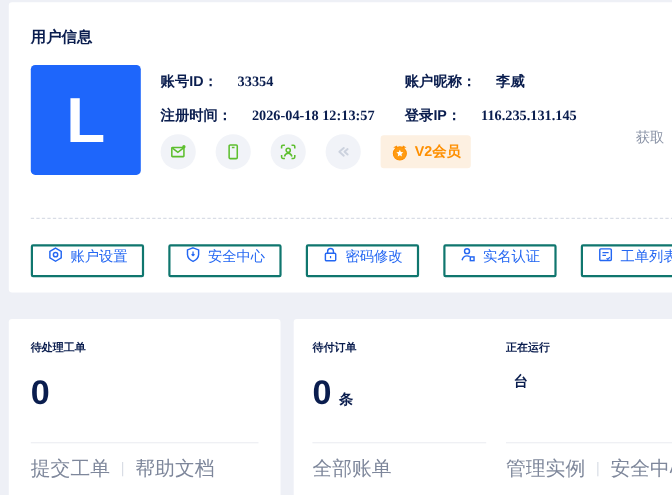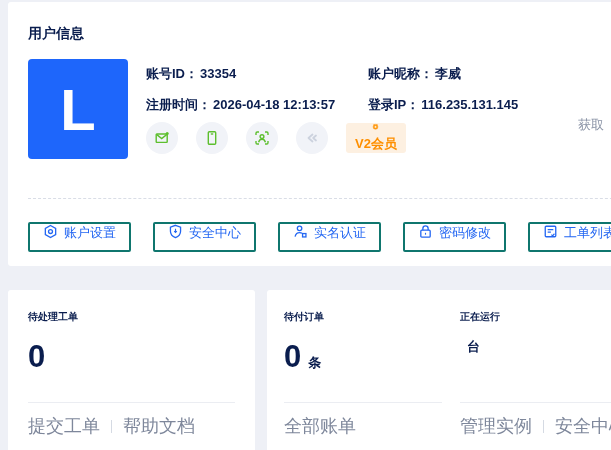--- a/index.html
+++ b/index.html
@@ -33,35 +33,35 @@
     display:flex; align-items:center; justify-content:center;
   }
   .info-col { margin-left:18px; padding-top:5px; }
   .info-grid {
     display:grid;
     grid-template-columns:204px 250px;
     column-gap:18px; row-gap:11px;
     font-size:13px; line-height:20px;
   }
   .info-label { font-weight:600; color:#0a1d4e; }
-  .info-value { font-weight:bold; color:#0a1d4e; margin-left:2px; }
+  .info-value { font-weight:bold; color:#0a1d4e; margin-left:18px;font-family:Liberation Serif, serif; }
   .badges-row {
     margin-top:7px;
     display:flex; align-items:center; gap:18px;
   }
   .badge-circle {
     width:32px; height:32px; border-radius:50%;
     background:#f1f3f8;
     display:flex; align-items:center; justify-content:center;
   }
   .member-badge {
     height:30px; padding:0 9px;
     background:#fdf0e1; border-radius:3px;
     display:flex; align-items:center; gap:5px;
-    font-size:13px; font-weight:bold; color:#fe8f00;flex-direction:column;
+    font-size:13px; font-weight:bold; color:#fe8f00;
   }
   .get-link {
     position:absolute; left:570px; top:114px;
     font-size:13px; color:#8a93a6; cursor:pointer;
     white-space:nowrap;
   }
   .dashed-divider {
     position:absolute; left:20px; right:10px; top:196px;
     border-top:1px dashed #d9dde6;
   }
@@ -197,36 +197,36 @@
         <svg width="15" height="15" viewBox="0 0 16 16" fill="none" stroke="#2467f2" stroke-width="1.4">
           <path d="M8 1.4l5.4 2v4.2c0 3.3-2.3 5.6-5.4 6.9-3.1-1.3-5.4-3.6-5.4-6.9V3.4z"></path>
           <path d="M8 5v4M6.6 7.6L8 9l1.4-1.4" stroke-width="1.2"></path>
         </svg>
       </span>
       <span>安全中心</span>
     </button>
     <button class="action-btn">
       <span>
         <svg width="15" height="15" viewBox="0 0 16 16" fill="none" stroke="#2467f2" stroke-width="1.4">
+          <rect x="3" y="6.6" width="10" height="7.4" rx="1"></rect>
+          <path d="M5.2 6.6V4.8a2.8 2.8 0 015.6 0v1.8"></path>
+          <path d="M8 9.4v2" stroke-width="1.2"></path>
+        </svg>
+      </span>
+      <span>密码修改</span>
+    </button>
+    <button class="action-btn">
+      <span>
+        <svg width="15" height="15" viewBox="0 0 16 16" fill="none" stroke="#2467f2" stroke-width="1.4">
           <circle cx="7" cy="4.6" r="2.4"></circle>
           <path d="M2.2 13.4c.7-2.8 2.3-4.2 4.8-4.2 1 0 1.9.2 2.6.7"></path>
           <rect x="10.2" y="10.2" width="3.6" height="3.6"></rect>
         </svg>
       </span>
       <span>实名认证</span>
-    </button>
-    <button class="action-btn">
-      <span>
-        <svg width="15" height="15" viewBox="0 0 16 16" fill="none" stroke="#2467f2" stroke-width="1.4">
-          <rect x="3" y="6.6" width="10" height="7.4" rx="1"></rect>
-          <path d="M5.2 6.6V4.8a2.8 2.8 0 015.6 0v1.8"></path>
-          <path d="M8 9.4v2" stroke-width="1.2"></path>
-        </svg>
-      </span>
-      <span>密码修改</span>
     </button>
     <button class="action-btn">
       <span>
         <svg width="15" height="15" viewBox="0 0 16 16" fill="none" stroke="#2467f2" stroke-width="1.4">
           <rect x="2.4" y="2.4" width="11.2" height="11.2" rx="1"></rect>
           <path d="M5 6h6M5 8.6h3.4" stroke-width="1.2"></path>
           <path d="M9 11.4l1.2 1.2 2-2.2" stroke-width="1.2"></path>
         </svg>
       </span>
       <span>工单列表</span>

